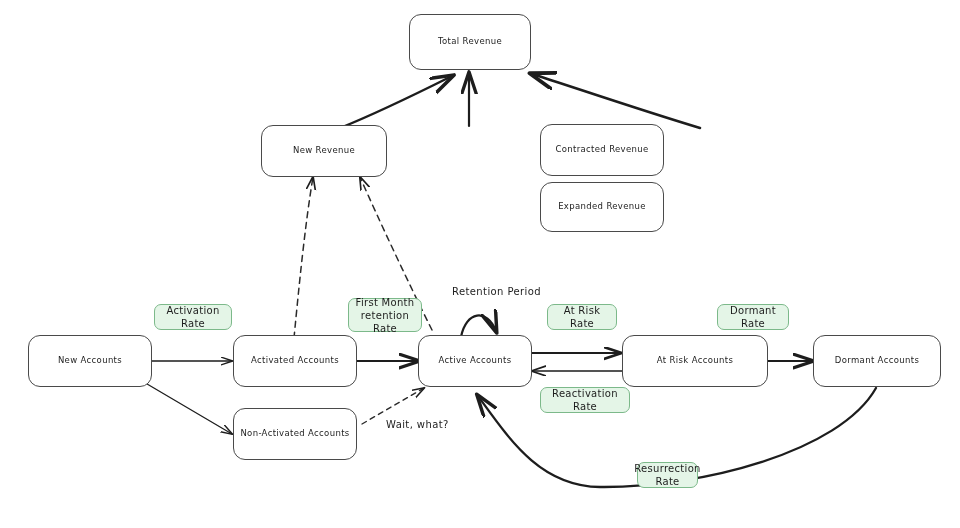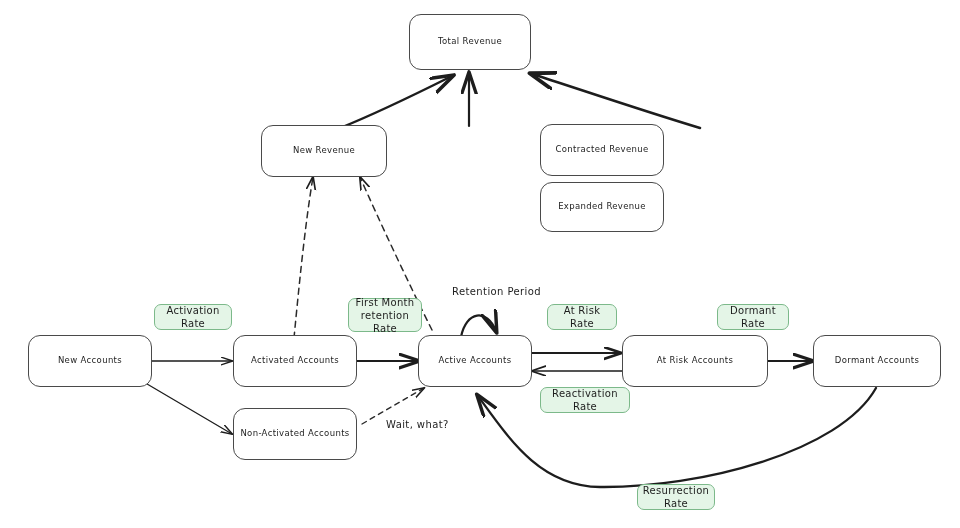--- a/index.html
+++ b/index.html
@@ -119,18 +119,18 @@
   <div class="node" style="left:418px; top:335px; width:114px; height:52px;">Active Accounts</div>
   <div class="node" style="left:622px; top:335px; width:146px; height:52px;">At Risk Accounts</div>
   <div class="node" style="left:813px; top:335px; width:128px; height:52px;">Dormant Accounts</div>
 
   <div class="rate" style="left:154px; top:304px; width:78px; height:26px;">Activation Rate</div>
   <div class="rate" style="left:348px; top:298px; width:74px; height:34px; white-space:pre-line;">First Month
 retention Rate</div>
   <div class="rate" style="left:547px; top:304px; width:70px; height:26px;">At Risk Rate</div>
   <div class="rate" style="left:717px; top:304px; width:72px; height:26px;">Dormant Rate</div>
   <div class="rate" style="left:540px; top:387px; width:90px; height:26px;">Reactivation Rate</div>
-  <div class="rate" style="left:637px; top:462px; width:78px; height:26px;margin-top:22px;">Resurrection Rate</div>
+  <div class="rate" style="left:637px; top:462px; width:61px; height:26px;">Resurrection Rate</div>
 
   <div class="annot" style="left:452px; top:286px;">Retention Period</div>
   <div class="annot" style="left:386px; top:419px;">Wait, what?</div>
 
 </div>
 
 </body></html>

